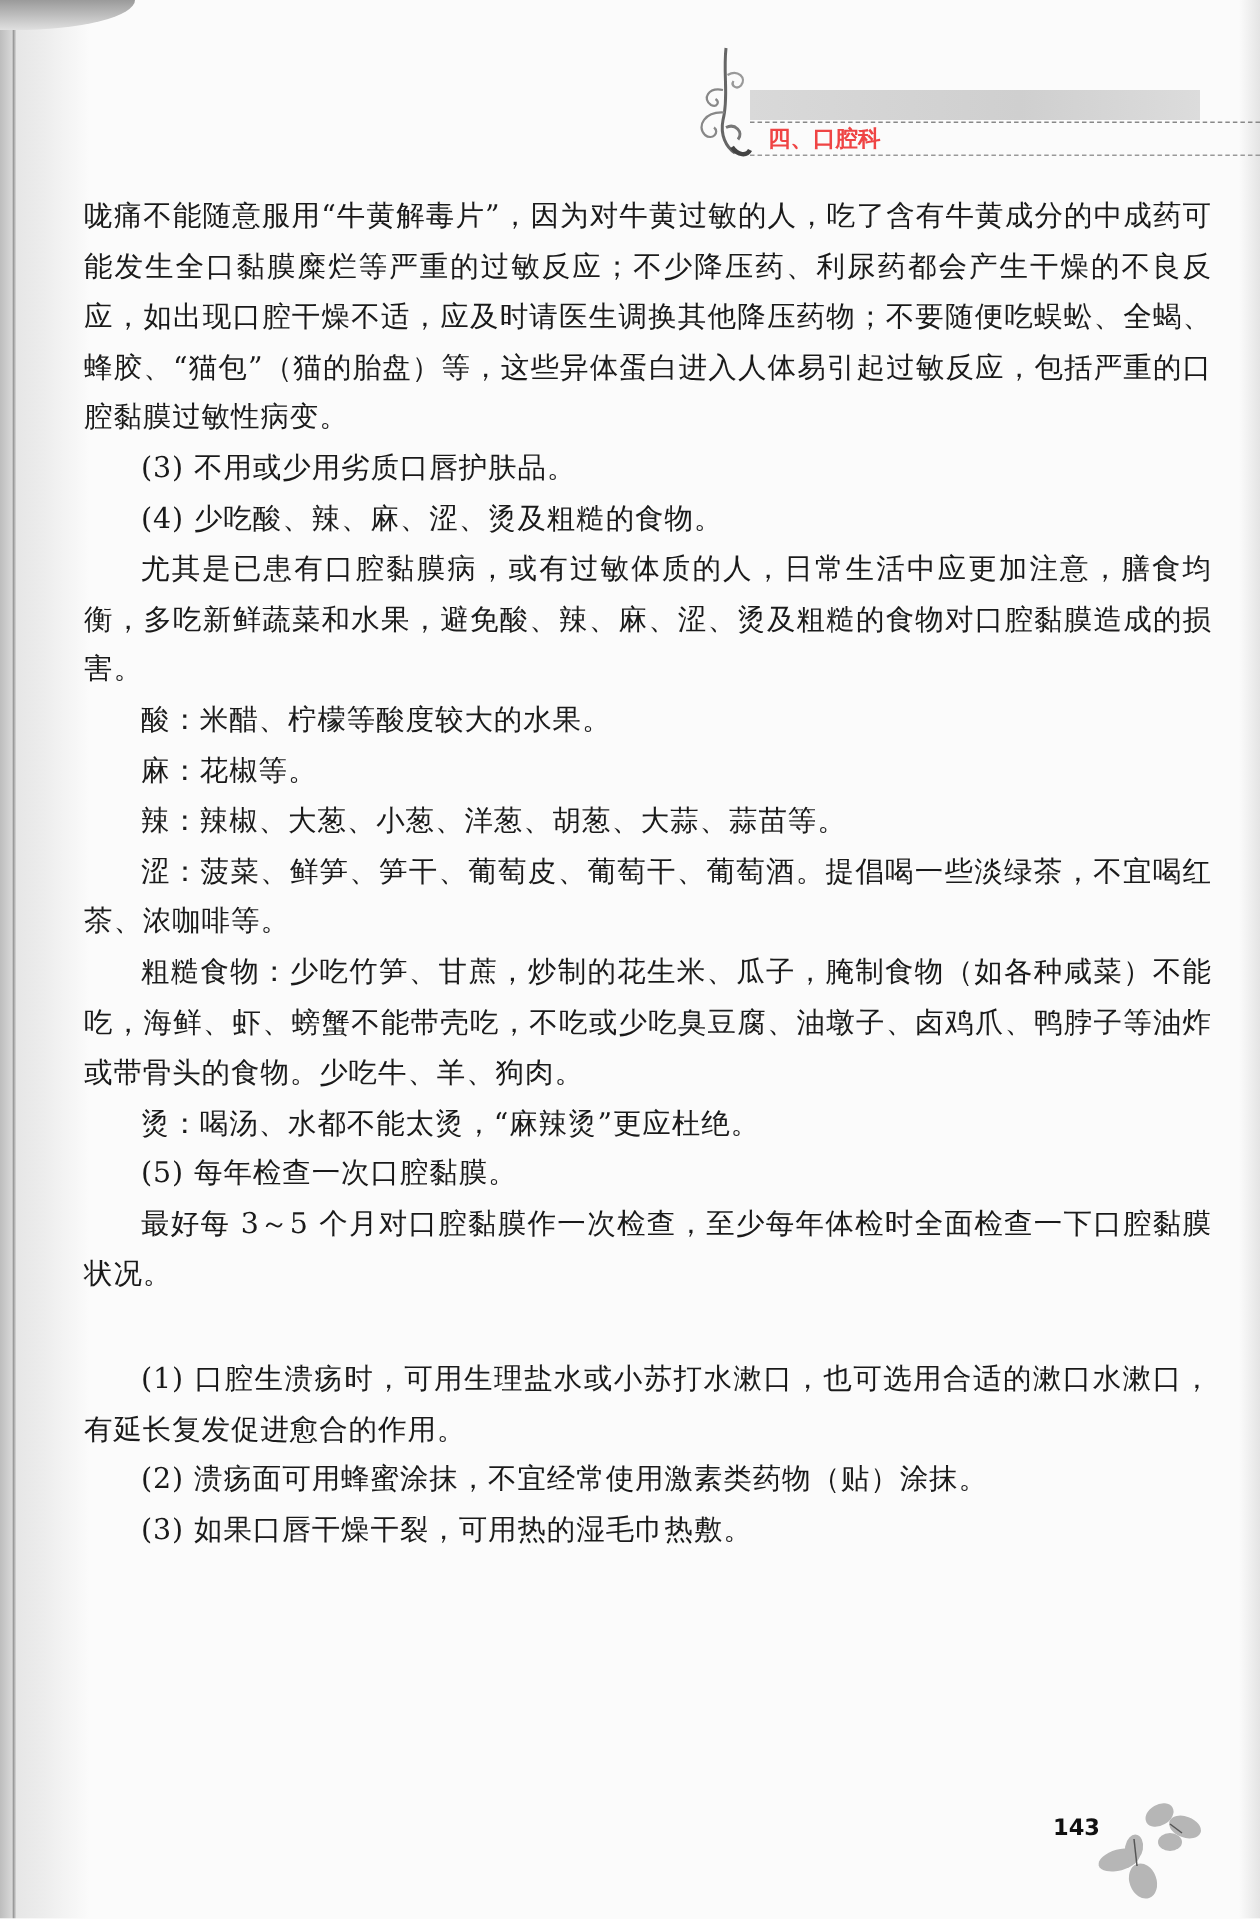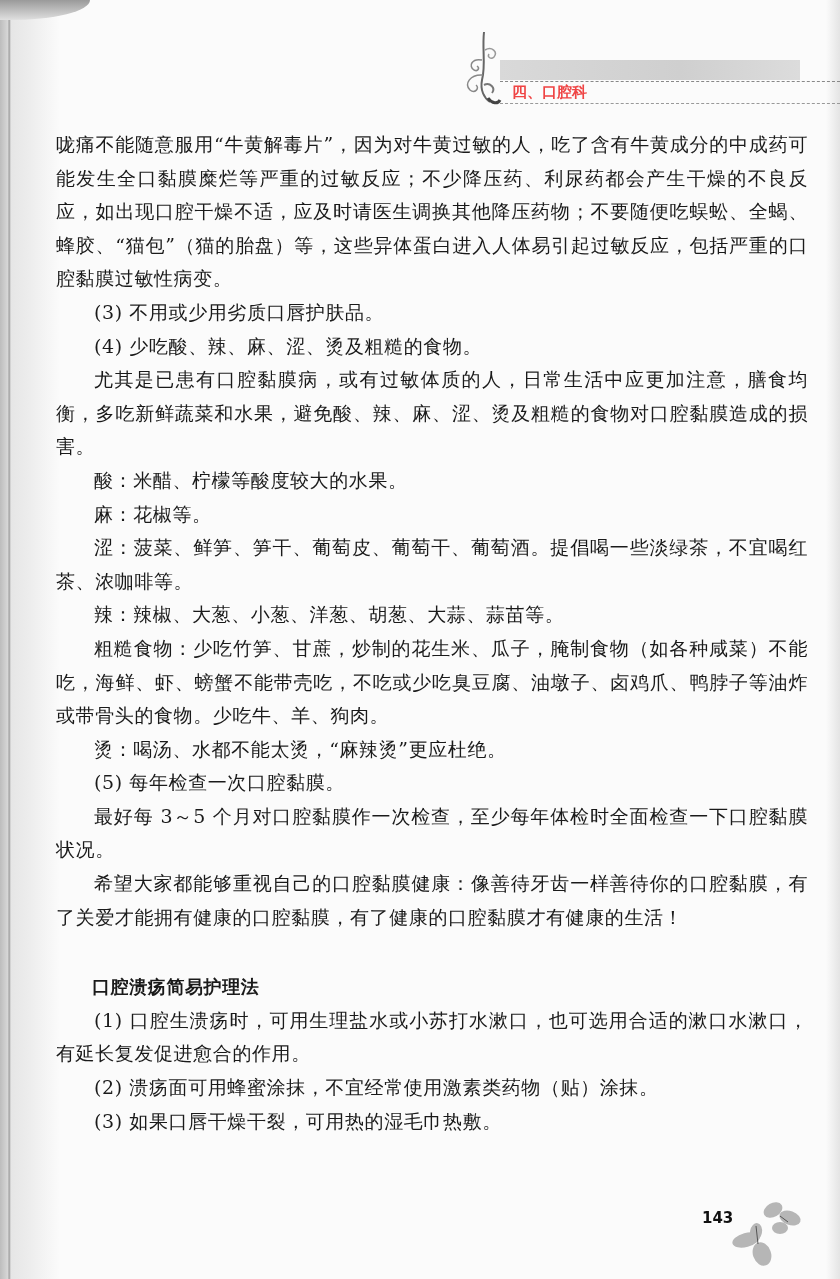--- a/index.html
+++ b/index.html
@@ -85,29 +85,27 @@
   <div class="header-dots-bottom"></div>
 </div>
 
 <div class="content">
   <p>咙痛不能随意服用“牛黄解毒片”，因为对牛黄过敏的人，吃了含有牛黄成分的中成药可能发生全口黏膜糜烂等严重的过敏反应；不少降压药、利尿药都会产生干燥的不良反应，如出现口腔干燥不适，应及时请医生调换其他降压药物；不要随便吃蜈蚣、全蝎、蜂胶、“猫包”（猫的胎盘）等，这些异体蛋白进入人体易引起过敏反应，包括严重的口腔黏膜过敏性病变。</p>
   <p class="indent">(3) 不用或少用劣质口唇护肤品。</p>
   <p class="indent">(4) 少吃酸、辣、麻、涩、烫及粗糙的食物。</p>
   <p class="indent">尤其是已患有口腔黏膜病，或有过敏体质的人，日常生活中应更加注意，膳食均衡，多吃新鲜蔬菜和水果，避免酸、辣、麻、涩、烫及粗糙的食物对口腔黏膜造成的损害。</p>
   <p class="indent">酸：米醋、柠檬等酸度较大的水果。</p>
   <p class="indent">麻：花椒等。</p>
+  <p class="indent">辣：辣椒、大葱、小葱、洋葱、胡葱、大蒜、蒜苗等。</p>
   <p class="indent">涩：菠菜、鲜笋、笋干、葡萄皮、葡萄干、葡萄酒。提倡喝一些淡绿茶，不宜喝红茶、浓咖啡等。</p>
-  <p class="indent">辣：辣椒、大葱、小葱、洋葱、胡葱、大蒜、蒜苗等。</p>
   <p class="indent">粗糙食物：少吃竹笋、甘蔗，炒制的花生米、瓜子，腌制食物（如各种咸菜）不能吃，海鲜、虾、螃蟹不能带壳吃，不吃或少吃臭豆腐、油墩子、卤鸡爪、鸭脖子等油炸或带骨头的食物。少吃牛、羊、狗肉。</p>
   <p class="indent">烫：喝汤、水都不能太烫，“麻辣烫”更应杜绝。</p>
   <p class="indent">(5) 每年检查一次口腔黏膜。</p>
   <p class="indent">最好每 3～5 个月对口腔黏膜作一次检查，至少每年体检时全面检查一下口腔黏膜状况。</p>
-  <p class="indent">希望大家都能够重视自己的口腔黏膜健康：像善待牙齿一样善待你的口腔黏膜，有了关爱才能拥有健康的口腔黏膜，有了健康的口腔黏膜才有健康的生活！</p>
   <div class="spacer"></div>
-  <p class="section-title">口腔溃疡简易护理法</p>
   <p class="indent">(1) 口腔生溃疡时，可用生理盐水或小苏打水漱口，也可选用合适的漱口水漱口，有延长复发促进愈合的作用。</p>
   <p class="indent">(2) 溃疡面可用蜂蜜涂抹，不宜经常使用激素类药物（贴）涂抹。</p>
   <p class="indent">(3) 如果口唇干燥干裂，可用热的湿毛巾热敷。</p>
 </div>
 
 <div class="page-number">143</div>
 <svg class="flower" viewBox="0 0 80 75">
   <g fill="#aaa" opacity="0.85">
     <ellipse cx="45" cy="14" rx="10" ry="7" transform="rotate(-30 45 14)"></ellipse>
     <ellipse cx="62" cy="22" rx="11" ry="7" transform="rotate(20 62 22)"></ellipse>

